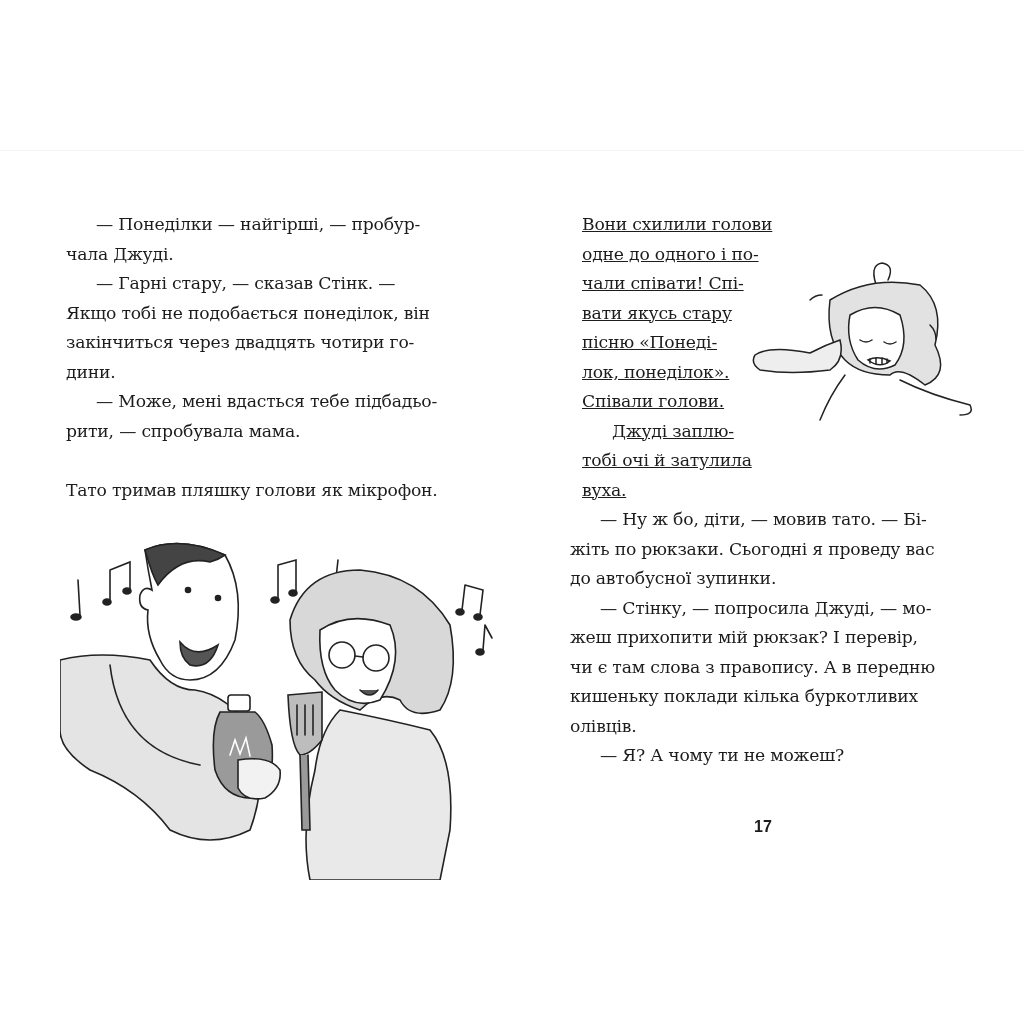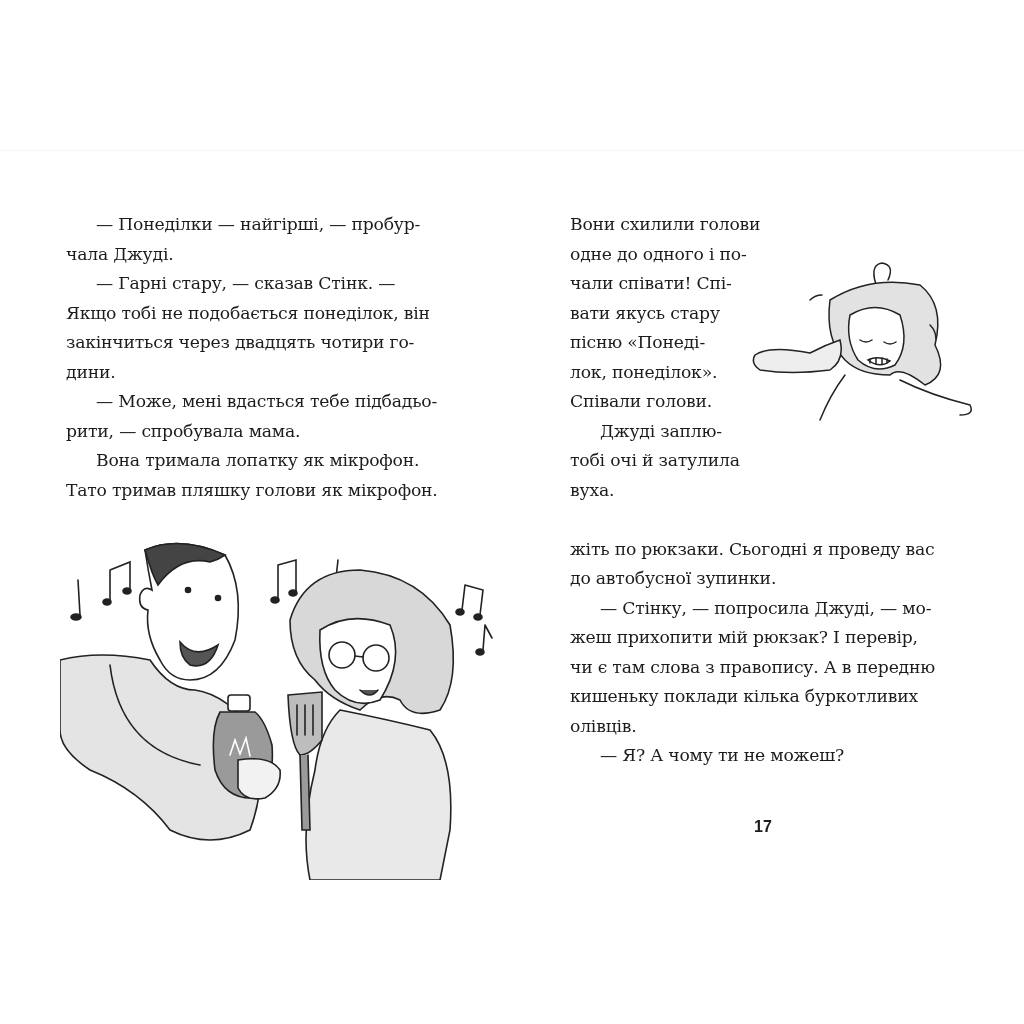--- a/index.html
+++ b/index.html
@@ -3,21 +3,21 @@
 <meta charset="utf-8">
 <style>
   html, body { margin: 0; padding: 0; background: #ffffff; }
   body { width: 1024px; height: 1024px; position: relative; overflow: hidden;
          font-family: "DejaVu Serif", "Liberation Serif", serif; color: #1c1c1c; }
   .page-edge { position: absolute; left: 0; top: 150px; width: 1024px; height: 1px; background: #f6f6f6; }
   .col { position: absolute; font-size: 17.2px; line-height: 29.5px; letter-spacing: -0.2px; }
   .col p { margin: 0; text-align: justify; text-align-last: left; }
   .col p.ind { text-indent: 30px; }
   .left { left: 66px; top: 210px; width: 390px; }
-  .right-narrow { left: 570px; top: 210px; width: 222px; }
+  .right-narrow { left: 582px; top: 210px; width: 222px; text-decoration: underline; }
   .right-wide { left: 570px; top: 505px; width: 390px; }
   .page-num { position: absolute; left: 754px; top: 818px; font-size: 16px; font-weight: bold;
               font-family: Liberation Sans, sans-serif; }
   .illus { position: absolute; }
   .illus-left { left: 60px; top: 530px; width: 440px; height: 350px; }
   .illus-right { left: 750px; top: 245px; width: 230px; height: 180px; }
   svg { display: block; }
 </style>
 </head>
 <body>
@@ -33,21 +33,21 @@
     <span>— Гарні стару, — сказав Стінк. —</span><br>
     <span>Якщо тобі не подобається понеділок, він</span><br>
     <span>закінчиться через двадцять чотири го-</span><br>
     <span>дини.</span>
   </p>
   <p class="ind">
     <span>— Може, мені вдасться тебе підбадьо-</span><br>
     <span>рити, — спробувала мама.</span>
   </p>
   <p class="ind">
-    <span>Вона тримала лопатку як мікрофон.</span><br>
+    <br>
     <span>Тато тримав пляшку голови як мікрофон.</span>
   </p>
 </div>
 
 <div class="illus illus-left">
   <svg width="440" height="350" viewBox="0 0 440 350" fill="none" stroke="#222" stroke-width="1.6" stroke-linecap="round">
 
     <g>
       <line x1="18" y1="50" x2="20" y2="85"></line>
         <ellipse cx="16" cy="87" rx="5" ry="3" fill="#222"></ellipse>
@@ -128,21 +128,21 @@
     <path d="M5 110 Q20 100 60 108 Q75 100 90 95 Q95 115 80 125 Q40 130 10 125 Q0 118 5 110 Z" fill="#eee"></path>
     <path d="M95 130 Q80 150 70 175"></path>
       <path d="M150 135 Q180 150 220 160 Q225 170 210 170"></path>
     <path d="M60 55 Q65 50 72 50"></path>
       <path d="M180 80 Q186 86 186 94"></path>
   </svg>
 </div>
 
 <div class="col right-wide">
   <p class="ind">
-    <br>
+    <span>— Ну ж бо, діти, — мовив тато. — Бі-</span><br>
     <span>жіть по рюкзаки. Сьогодні я проведу вас</span><br>
     <span>до автобусної зупинки.</span>
   </p>
   <p class="ind">
     <span>— Стінку, — попросила Джуді, — мо-</span><br>
     <span>жеш прихопити мій рюкзак? І перевір,</span><br>
     <span>чи є там слова з правопису. А в передню</span><br>
     <span>кишеньку поклади кілька буркотливих</span><br>
     <span>олівців.</span>
   </p>

